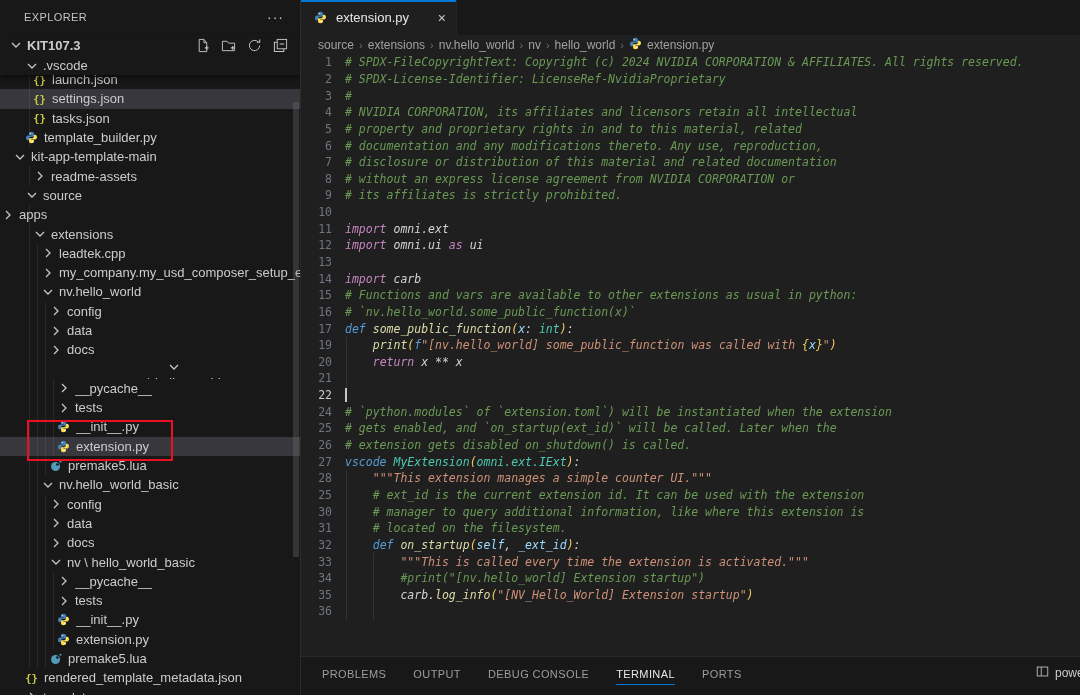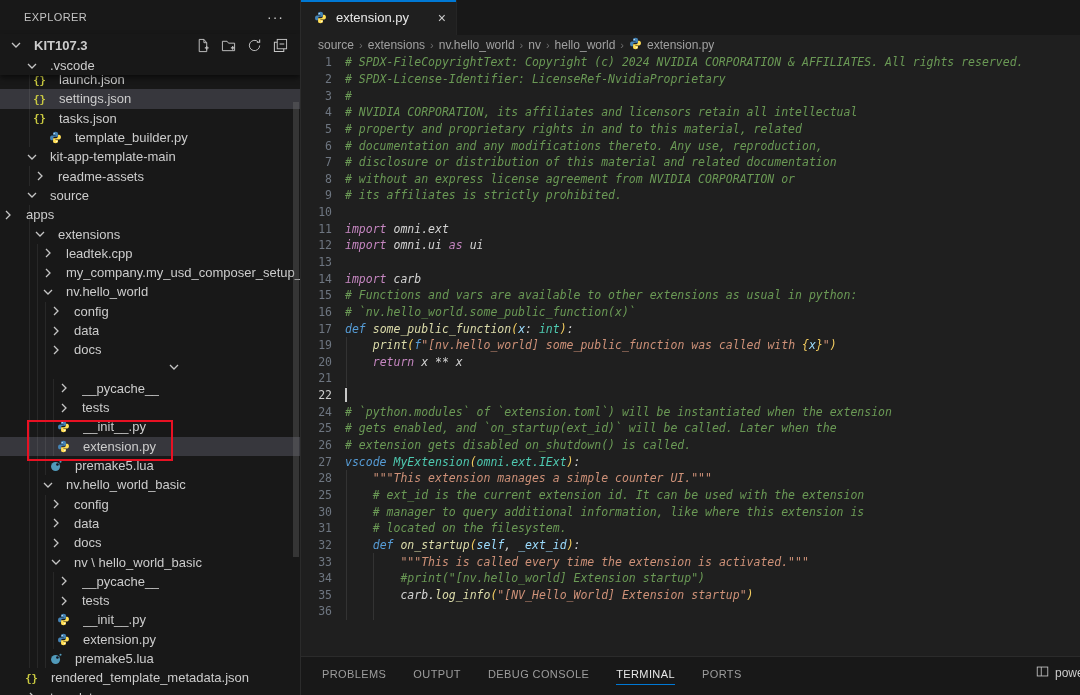--- a/index.html
+++ b/index.html
@@ -10,21 +10,21 @@
   .sidebar{position:absolute;left:0;top:0;width:300px;height:695px;background:#181818;
            border-right:1px solid #2b2b2b;overflow:hidden;}
   .sb-header{position:absolute;top:0;left:0;right:0;height:34px;display:flex;align-items:center;
              padding:0 16px 0 24px;color:#c5c5c5;font-size:11px;letter-spacing:.4px;}
   .sb-header .title{flex:1;}
   .more{color:#c5c5c5;font-size:14px;letter-spacing:1px;cursor:pointer;}
   .sticky{position:absolute;top:34px;left:0;right:0;z-index:5;background:#181818;
           box-shadow:0 3px 5px rgba(0,0,0,.5);}
   .tree{position:absolute;top:70px;left:0;right:0;bottom:0;overflow:hidden;z-index:1;}
   .trow{display:flex;align-items:center;height:19.3px;position:relative;color:#cccccc;
-        font-size:13px;white-space:nowrap;cursor:pointer;gap:7px;}
+        font-size:13px;white-space:nowrap;cursor:pointer;}
   .trow.selected{background:#37373d;}
   .trow.root-row{height:22px;font-weight:bold;}
   .tguide{position:absolute;top:0;bottom:0;width:1px;background:rgba(255,255,255,.07);}
   .chev{width:16px;flex:0 0 16px;height:16px;display:flex;align-items:center;justify-content:center;}
   .chev svg{display:block;}
   .chev.open svg{transform:rotate(90deg);}
   .fico{width:15px;flex:0 0 15px;height:15px;display:flex;align-items:center;justify-content:center;margin-right:2px;}
   .json-ico{color:#cbcb41;font-family:"DejaVu Sans Mono",monospace;font-size:10.5px;font-weight:bold;}
   .tlabel{margin-left:3px;overflow:hidden;}
   .root-actions{margin-left:auto;display:flex;gap:10px;padding-right:12px;}
@@ -141,33 +141,33 @@
           </span>
           <span class="tlabel">settings.json</span>
         </div>
         <div class="trow" style="padding-left: 32px;">
           <span class="tguide" style="left: 29px;"></span>
           <span class="fico">
             <span class="json-ico">{}</span>
           </span>
           <span class="tlabel">tasks.json</span>
         </div>
-        <div class="trow" style="padding-left: 48px;">
+        <div class="trow" style="padding-left: 24px;">
           <span class="tguide" style="left: 29px;"></span>
           <span class="fico">
             <svg width="13" height="13" viewBox="0 0 16 16">
               <path fill="#4584b6" d="M8 1C6 1 5 1.9 5 3.1V5h3.2v.6H3.6C2.1 5.6 1.3 6.9 1.3 8.5c0 1.6.8 2.9 2.3 2.9h1.3V9.5C4.9 8.2 6 7.2 7.2 7.2H11V3.1C11 1.9 10 1 8 1z"></path>
               <path fill="#ffde57" d="M8 15c2 0 3-.9 3-2.1V11H7.8v-.6h4.6c1.5 0 2.3-1.3 2.3-2.9 0-1.6-.8-2.9-2.3-2.9h-1.3v1.9c0 1.3-1.1 2.3-2.3 2.3H5v4.1C5 14.1 6 15 8 15z"></path>
               <circle cx="6.4" cy="3.1" r=".75" fill="#fff"></circle>
               <circle cx="9.6" cy="12.9" r=".75" fill="#fff"></circle>
             </svg>
           </span>
           <span class="tlabel">template_builder.py</span>
         </div>
-        <div class="trow" style="padding-left: 24px;">
+        <div class="trow" style="padding-left: 12px;">
           <span class="chev open">
             <svg width="16" height="16" viewBox="0 0 16 16">
               <path d="M6 4l4 4-4 4" fill="none" stroke="#c5c5c5" stroke-width="1.3"></path>
             </svg>
           </span>
           <span class="tlabel">kit-app-template-main</span>
         </div>
         <div class="trow" style="padding-left: 32px;">
           <span class="tguide" style="left: 29px;"></span>
           <span class="chev">

